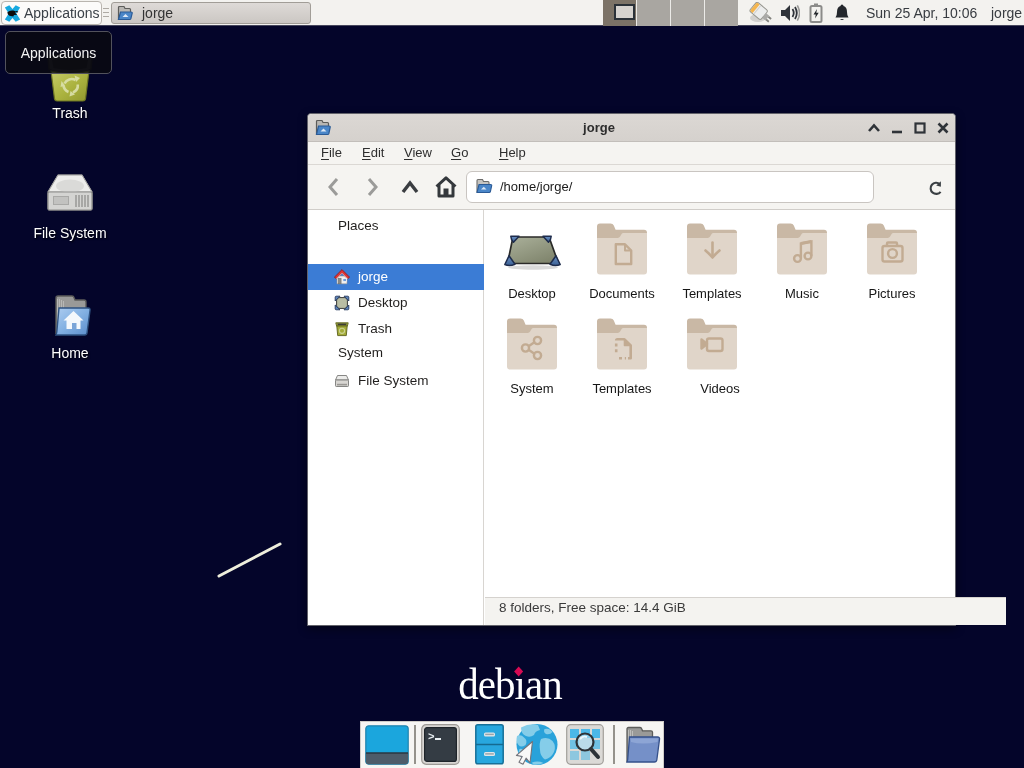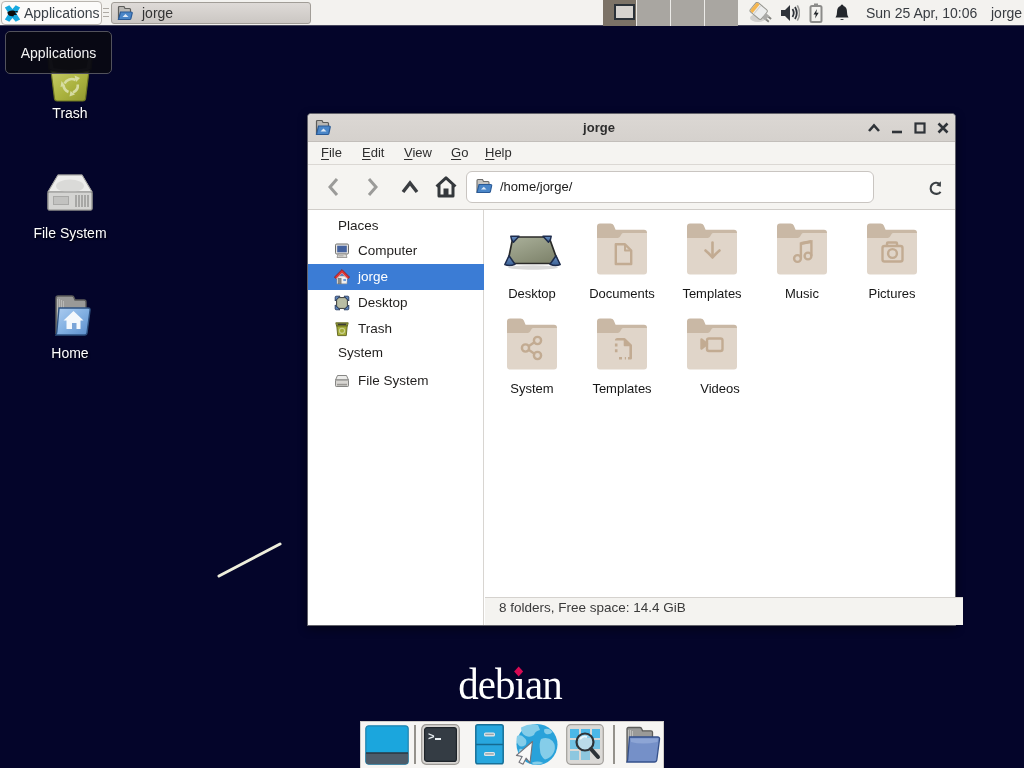--- a/index.html
+++ b/index.html
@@ -37,21 +37,21 @@
   #addrbar { position:absolute; left:158px; top:6px; width:408px; height:32px; background:#fff; border:1px solid #c9c5c1; border-radius:6px; }
   #addrtext { position:absolute; left:33px; top:0; line-height:30px; font-size:13px; color:#1a1a1a; }
   #sidepane { left:0; top:96px; width:176px; height:415px; background:#fff; border-right:1px solid #d8d5d1; font-size:13.5px; color:#211f1e; }
   .shead { position:absolute; left:30px; font-weight:normal; }
   .srow { position:absolute; left:0; width:176px; height:26px; }
   .srow .sic { position:absolute; left:26px; top:5px; width:16px; height:16px; }
   .srow .stx { position:absolute; left:50px; top:0; line-height:26px; }
   #mainarea { left:177px; top:96px; width:470px; height:387px; background:#fff; }
   .ficon { position:absolute; width:48px; height:48px; }
   .flabel { position:absolute; width:90px; text-align:center; font-size:13px; color:#161616; }
-  #statusbar { left:177px; top:483px; width:478px; height:28px; background:#f4f3f0; border-top:1px solid #d5d2ce; font-size:13.5px; color:#3a3a3a; line-height:20px; }
+  #statusbar { left:177px; top:483px; width:521px; height:28px; background:#f4f3f0; border-top:1px solid #d5d2ce; font-size:13.5px; color:#3a3a3a; line-height:20px; }
 
   
   #debianlogo { left:-2px; top:658px; width:1024px; text-align:center; font-family:"Liberation Serif", serif; font-size:45px; color:#fff; letter-spacing:-1px; transform:scaleX(0.91); }
   #reddot { position:absolute; left:1px; top:9px; width:7px; height:7px; background:#d70a53; transform:rotate(45deg); }
   #dock { left:360px; top:721px; width:304px; height:47px; background:#f6f5f3; border:1px solid #cfccc8; border-bottom:none; }
   .dsep { position:absolute; top:3px; width:2px; height:39px; background:#95928c; }
 </style>
 </head>
 <body>
 
@@ -217,21 +217,21 @@
       </svg>
     <svg class="wbtn" style="left:626px" width="18" height="28" viewBox="0 0 18 28">
         <path d="M4.5 9.5 L13.5 18.5 M13.5 9.5 L4.5 18.5" stroke="#2f3338" stroke-width="2.6"></path>
       </svg>
   </div>
   <div id="menubar" class="abs">
     <span class="mitem" style="left:13px"><u>F</u>ile</span>
     <span class="mitem" style="left:54px"><u>E</u>dit</span>
     <span class="mitem" style="left:96px"><u>V</u>iew</span>
     <span class="mitem" style="left:143px"><u>G</u>o</span>
-    <span class="mitem" style="left:177px"><u>H</u>elp</span>
+    <span class="mitem" style="left:191px"><u>H</u>elp</span>
   </div>
   <div id="toolbar" class="abs">
     <svg class="abs" style="left:16px;top:11px" width="20" height="22" viewBox="0 0 20 22">
         <path d="M13 3 L6 11 L13 19" stroke="#9b9b99" stroke-width="3" fill="none"></path>
       </svg>
     <svg class="abs" style="left:54px;top:11px" width="20" height="22" viewBox="0 0 20 22">
         <path d="M7 3 L14 11 L7 19" stroke="#9b9b99" stroke-width="3" fill="none"></path>
       </svg>
     <svg class="abs" style="left:92px;top:13px" width="20" height="18" viewBox="0 0 20 18">
         <path d="M3 14 L10 5 L17 14" stroke="#3a3d41" stroke-width="3.4" fill="none"></path>
@@ -248,29 +248,20 @@
       </svg>
       <div id="addrtext">/home/jorge/</div>
       <svg class="abs" style="left:460px;top:8px" width="17" height="17" viewBox="0 0 17 17">
           <path d="M12.8 4.0 A 5.6 5.6 0 1 0 13.6 11.8" stroke="#3a3f43" stroke-width="2.1" fill="none"></path>
           <path d="M13.9 1.2 V 6.8 L 9.2 5.4 Z" fill="#3a3f43"></path>
         </svg>
     </div>
   </div>
   <div id="sidepane" class="abs">
     <div class="shead" style="top:8px">Places</div>
-    <div class="srow" style="top:28px">
-      <svg class="sic" viewBox="0 0 16 16">
-          <rect x="1.5" y="1" width="13" height="10" rx="1.2" fill="#e8e6e2" stroke="#6e6e6c" stroke-width="1"></rect>
-          <rect x="3.2" y="2.7" width="9.6" height="6.6" fill="#44629e"></rect>
-          <path d="M4 11 L3 14.5 H13 L12 11 Z" fill="#dcdad6" stroke="#8a8a88" stroke-width="0.8"></path>
-          <rect x="4.5" y="12.2" width="5" height="1.2" fill="#aeaca8"></rect>
-        </svg>
-      <span class="stx">Computer</span>
-      </div>
     <div class="srow" style="top:54px;background:#3b7cd5">
       <svg class="sic" viewBox="0 0 16 16">
           <path d="M3 7 H13 V14.8 H3 Z" fill="#f2f0ee" stroke="#9a9896" stroke-width="0.6"></path>
           <path d="M8 0.6 L0.4 8.2 L2.4 9.8 L8 4.2 L13.6 9.8 L15.6 8.2 Z" fill="#e03434" stroke="#8c1a1a" stroke-width="0.8" stroke-linejoin="round"></path>
           <path d="M2.4 9.8 L8 4.2 L13.6 9.8" fill="none" stroke="#f6dada" stroke-width="0.7"></path>
           <rect x="4.2" y="9.2" width="2.9" height="5.6" fill="#8a8a88" stroke="#6a6a68" stroke-width="0.5"></rect>
           <rect x="8.9" y="9.4" width="3.6" height="3.2" fill="#6a9ad8" stroke="#f8f8f8" stroke-width="0.8"></rect>
         </svg>
       <span class="stx" style="color:#fff">jorge</span>
       </div>

